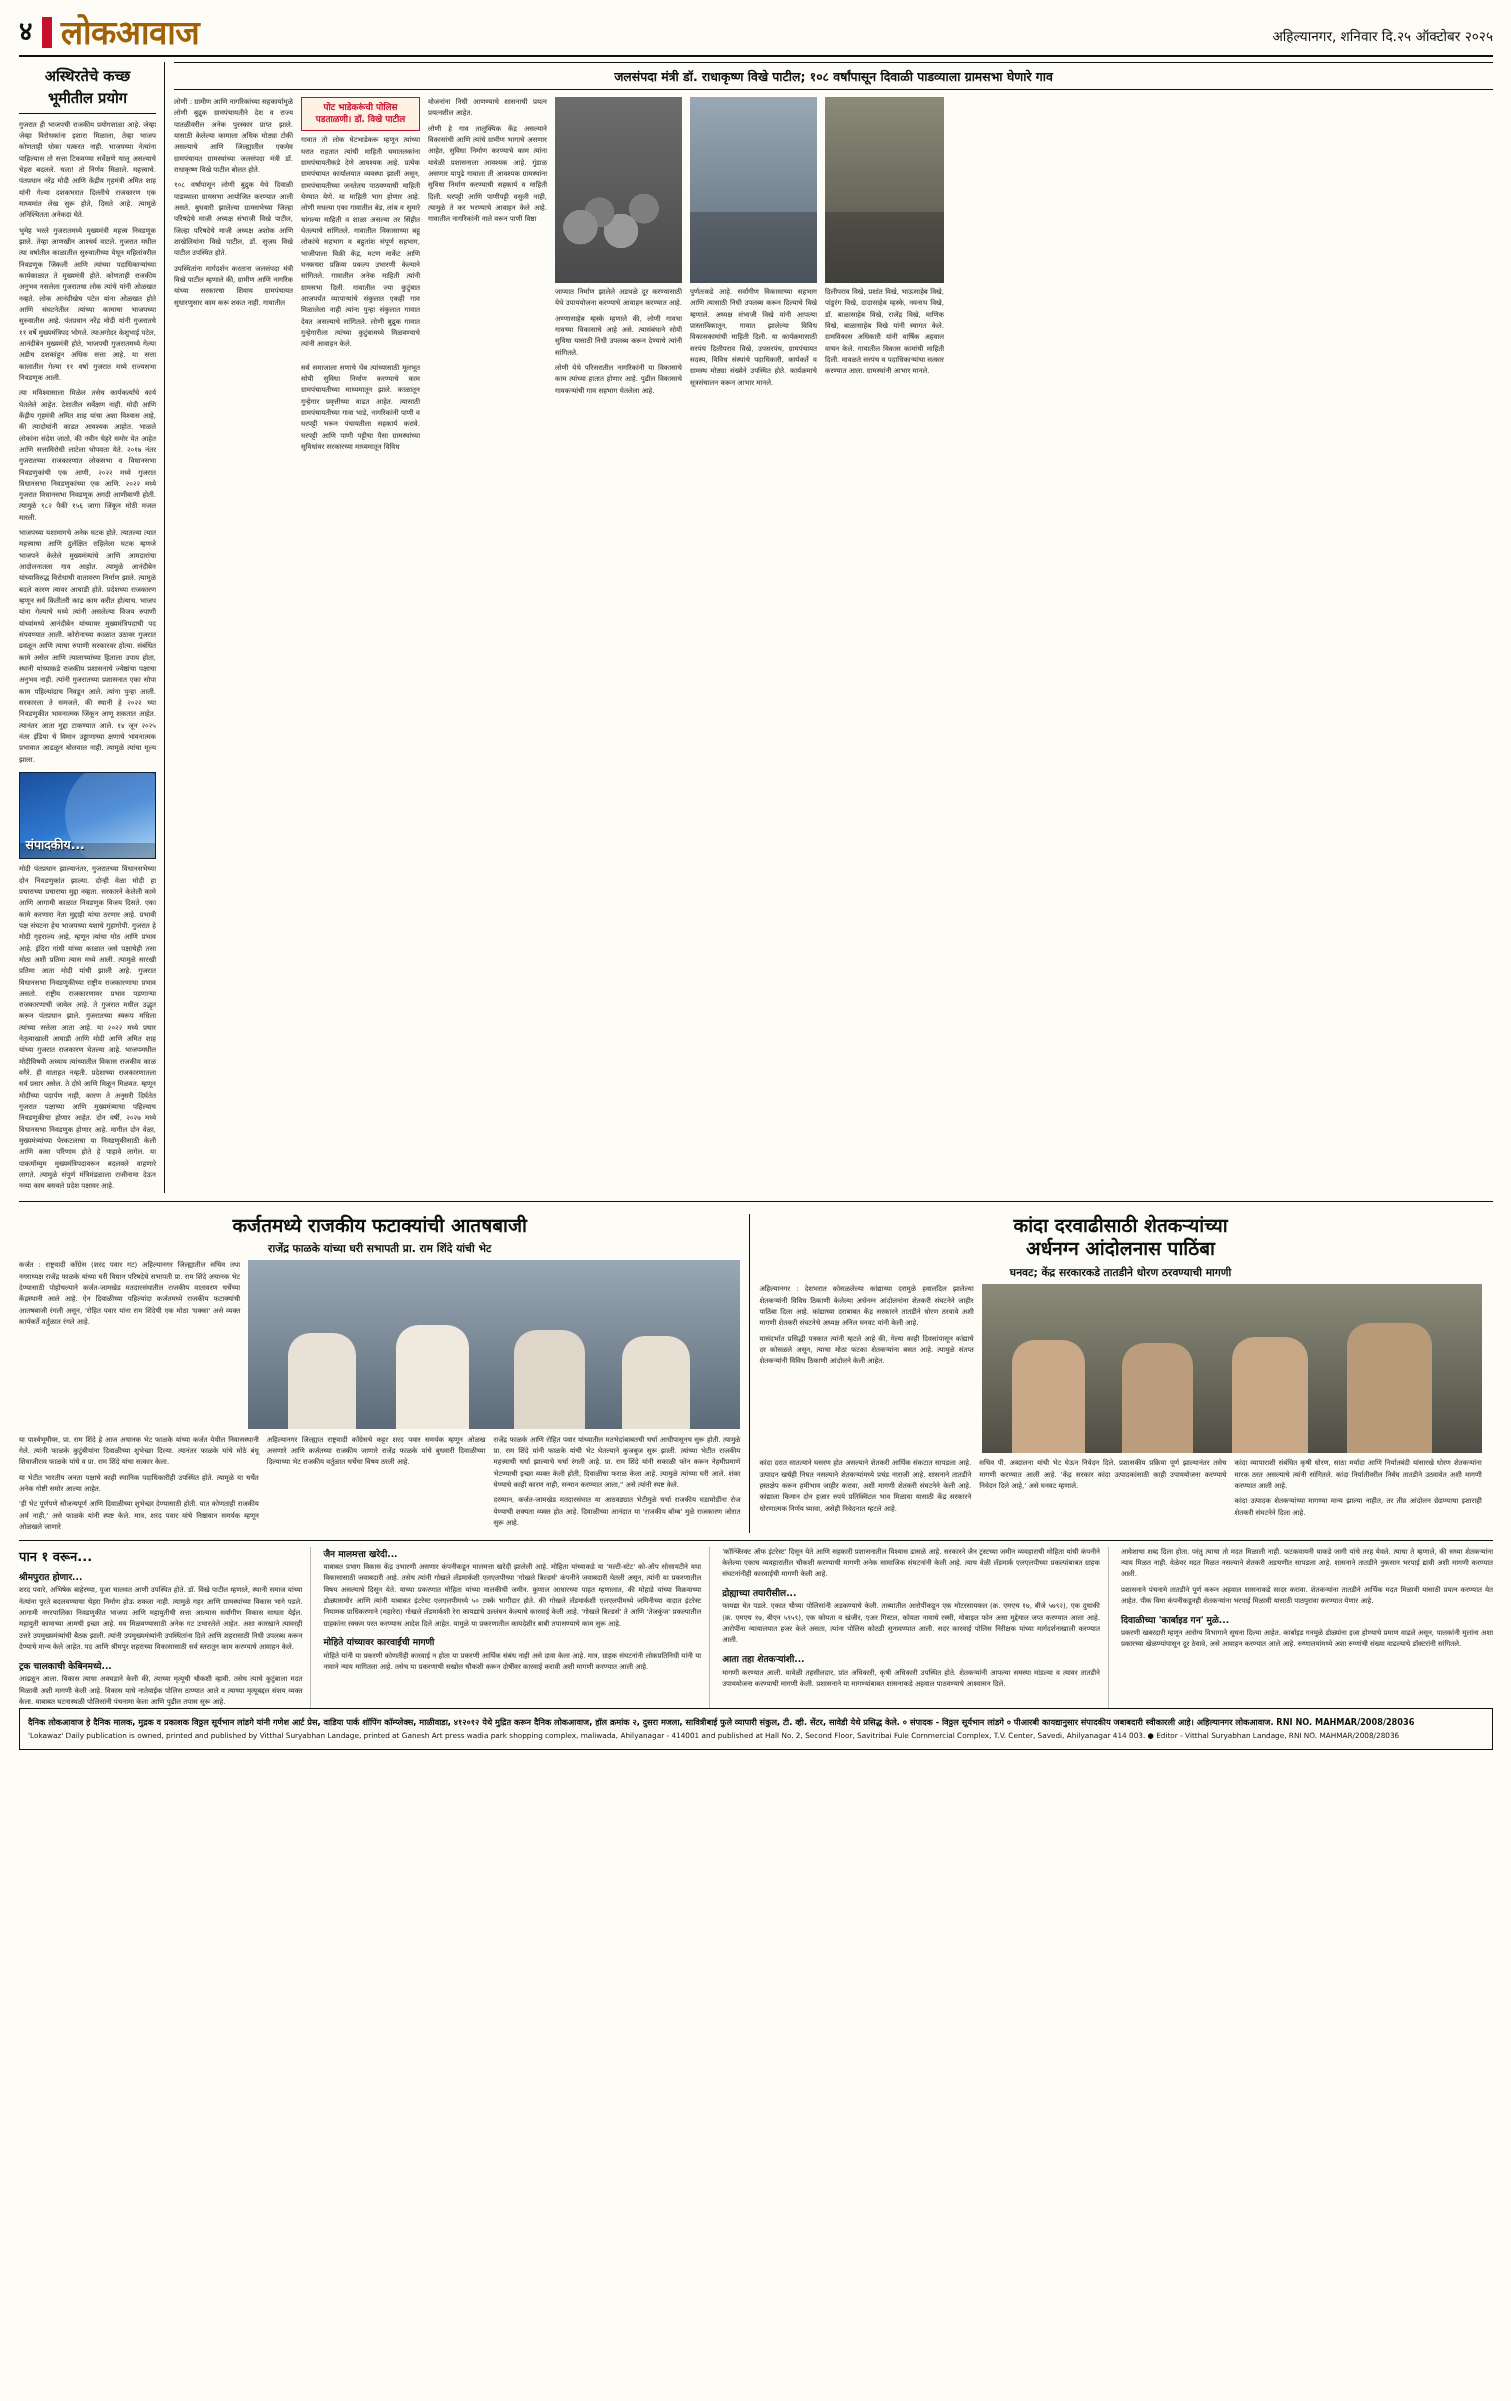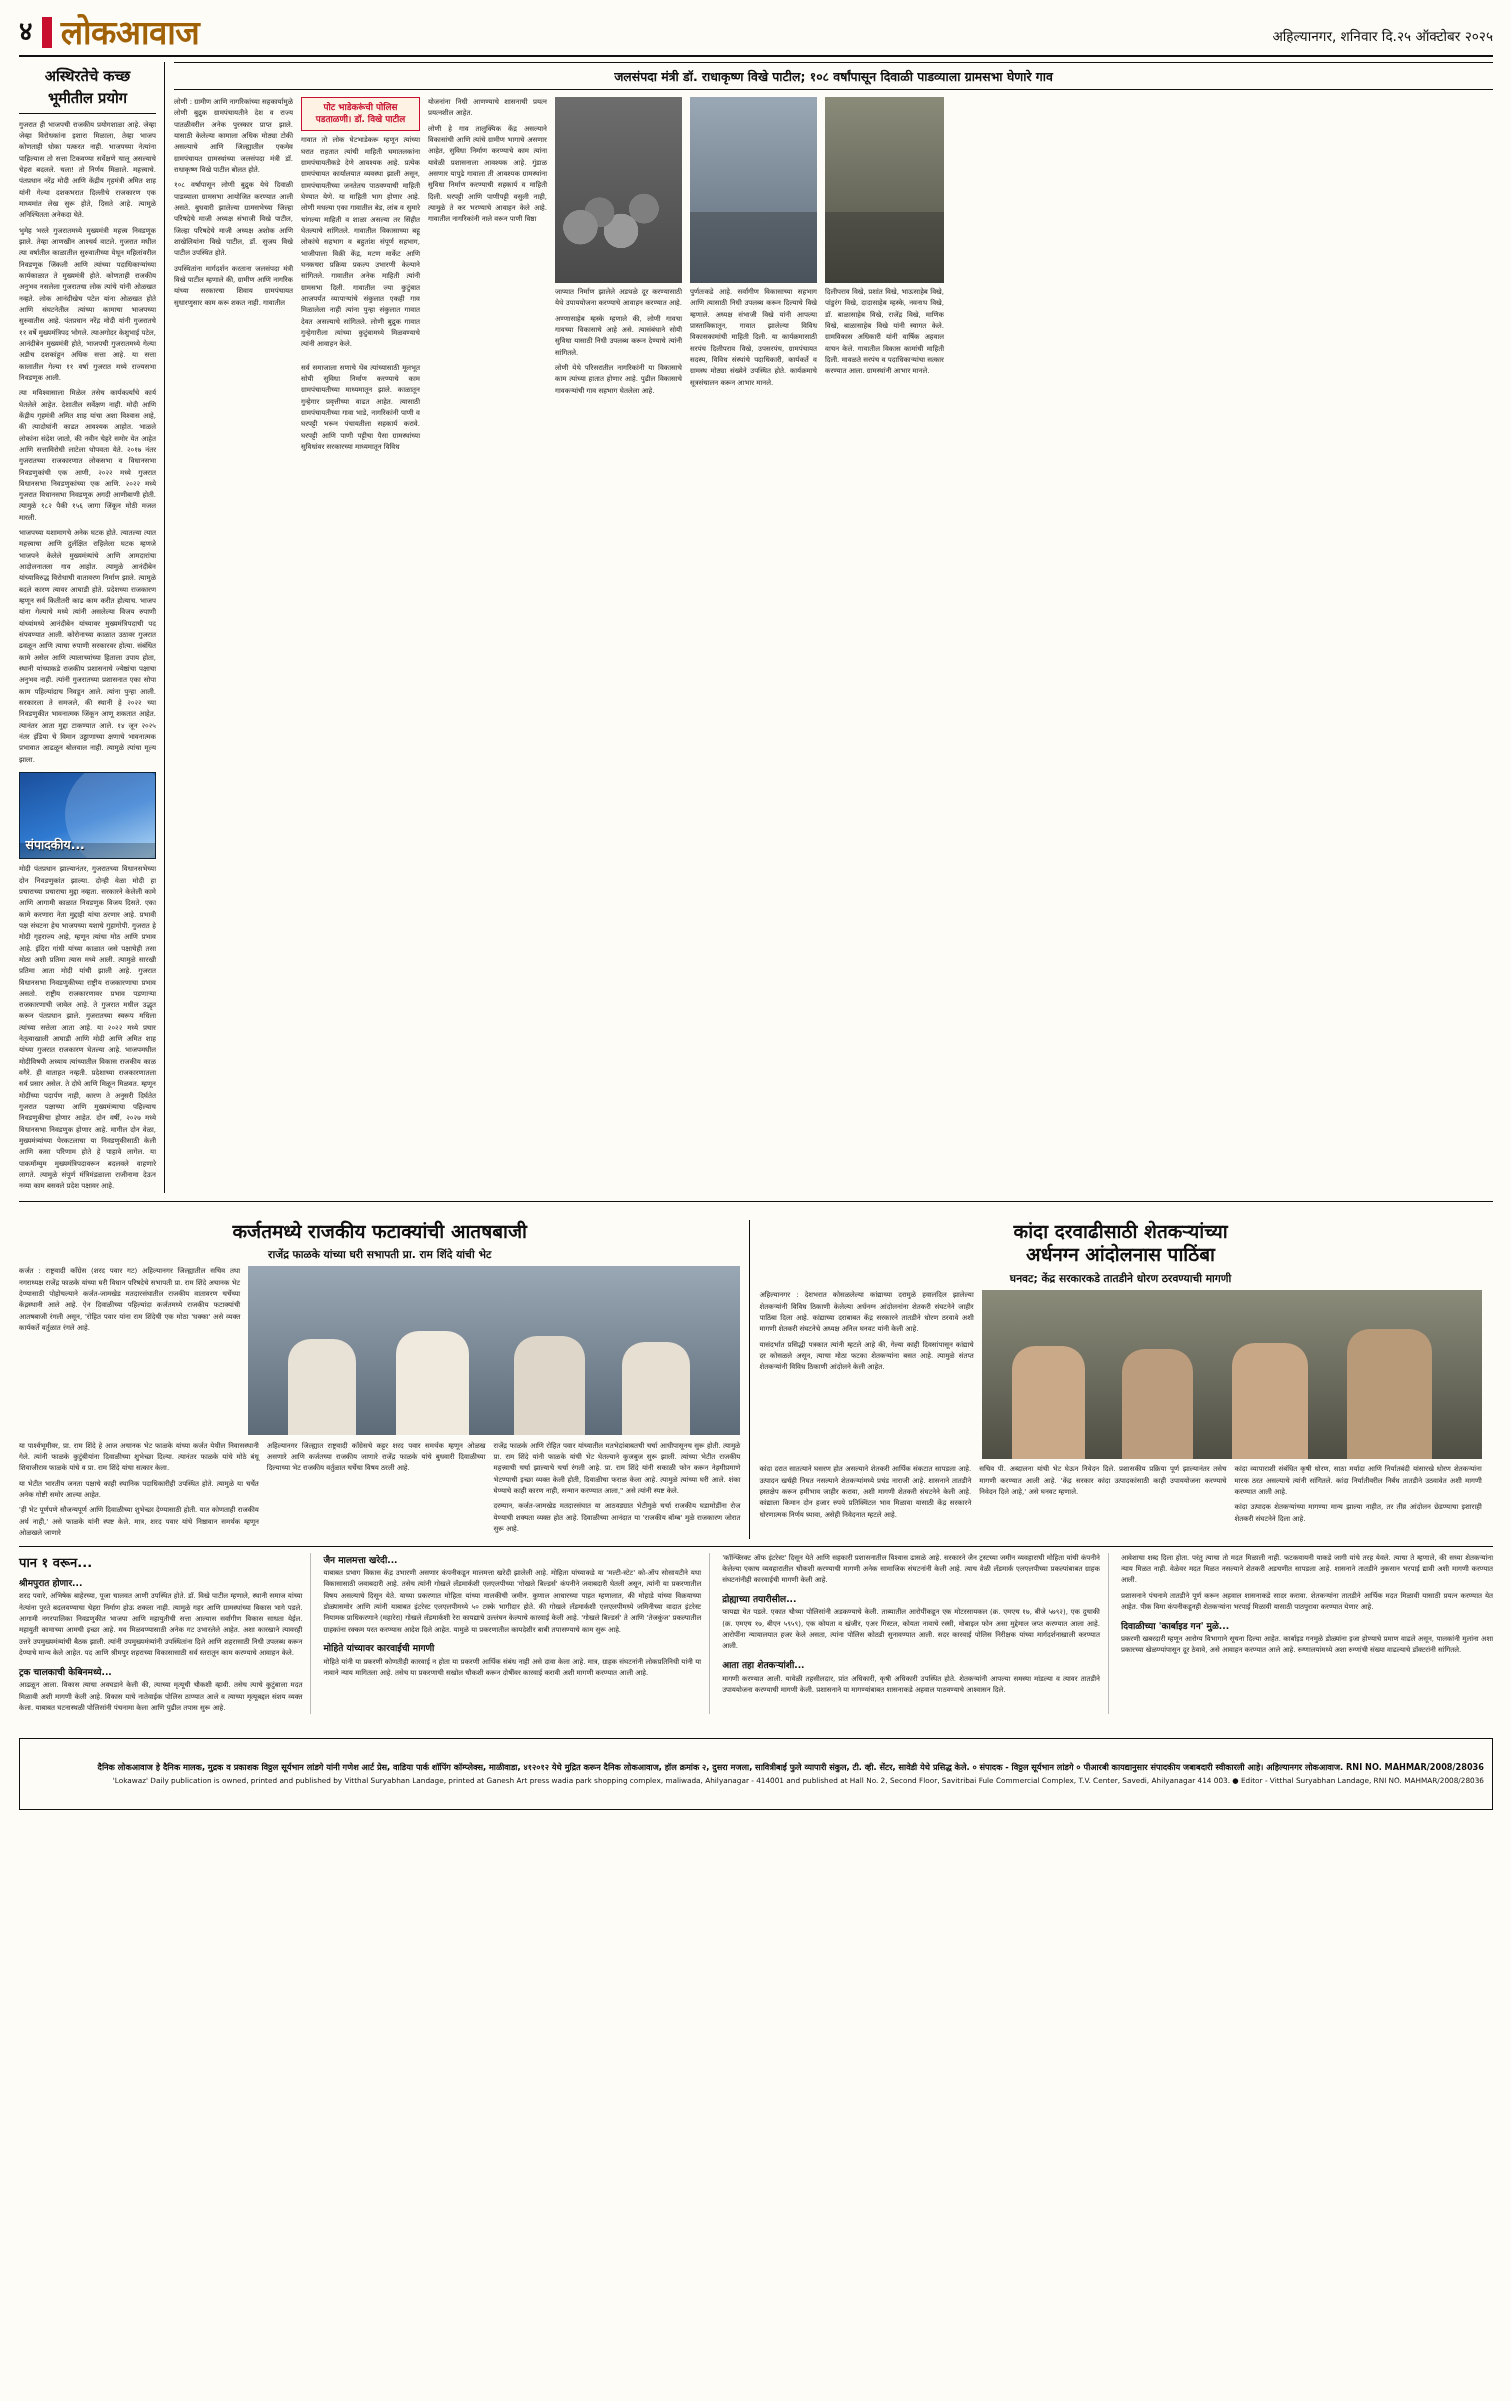--- a/index.html
+++ b/index.html
@@ -34,36 +34,36 @@
   .top-cols{display:flex;gap:8px;}
   .tc{width:119px;}
   .tc.wide{width:127px;}
   .box-red{border:1.1px solid #c8102e;background:#fdf2e4;padding:4.5px 5.1px;margin-bottom:4.5px;box-sizing:border-box;}
   .box-red .bt{color:#c8102e;font-weight:bold;font-size:8.8px;text-align:center;line-height:1.3;}
 
   .photo{background:#5b5b5b;position:relative;overflow:hidden;}
   .photo.p1{height:186px;}
 
   
-  .mid{display:flex;margin-top:8px;border-top:1.7px solid #111;padding-top:18px;}
+  .mid{display:flex;margin-top:8px;border-top:1.7px solid #111;padding-top:12px;}
   .mid-left{width:calc(50% - 5.6px);padding-right:9px;border-right:1.1px solid #111;box-sizing:border-box;}
   .mid-right{width:calc(50% - 5.6px);padding-left:9px;box-sizing:border-box;}
   .sec-head{font-size:19px;font-weight:bold;text-align:center;color:#111;line-height:1.25;}
   .sec-sub{font-size:10.7px;font-weight:bold;text-align:center;color:#111;margin:3.4px 0 5.6px;}
 
   
   .bottom{display:flex;margin-top:6.8px;border-top:1.7px solid #111;padding-top:5.6px;gap:4px;}
   .bcol{padding:0 8px;box-sizing:border-box;border-right:0.6px solid #bbb;}
   .bcol:first-child{padding-left:0;}
   .bcol:last-child{border-right:none;padding-right:0;}
   .jump-head{font-size:13px;font-weight:bold;color:#111;margin-bottom:3.4px;}
   .sub-head{font-size:9px;font-weight:bold;color:#111;margin:5.6px 0 2.3px;}
 
   
-  .imprint{border:1.7px solid #111;margin-top:24px;padding:22px 8px;text-align:right;box-sizing:border-box;}
+  .imprint{border:1.7px solid #111;margin-top:0;padding:7px 8px;text-align:left;box-sizing:border-box;}
   .imprint .l1{font-size:8.2px;font-weight:bold;line-height:1.5;color:#111;}
   .imprint .l2{font-size:7.3px;line-height:1.5;color:#111;margin-top:2.8px;}
 
   
   .ad{height:85px;background:linear-gradient(160deg,#1b4f9c 0%,#2f7ad1 55%,#9fd0f5 100%);
       position:relative;overflow:hidden;margin:5.6px 0;border:0.6px solid #123;}
   .ad .adtxt{position:absolute;left:5.6px;bottom:4.5px;color:#fff;font-size:12.4px;font-weight:bold;
       text-shadow:0.6px 0.6px 1.1px #000;}
   .ad .adswoosh{position:absolute;right:-17px;top:-11.3px;width:107px;height:107px;border-radius:50%;
       background:rgba(255,255,255,.18);}

